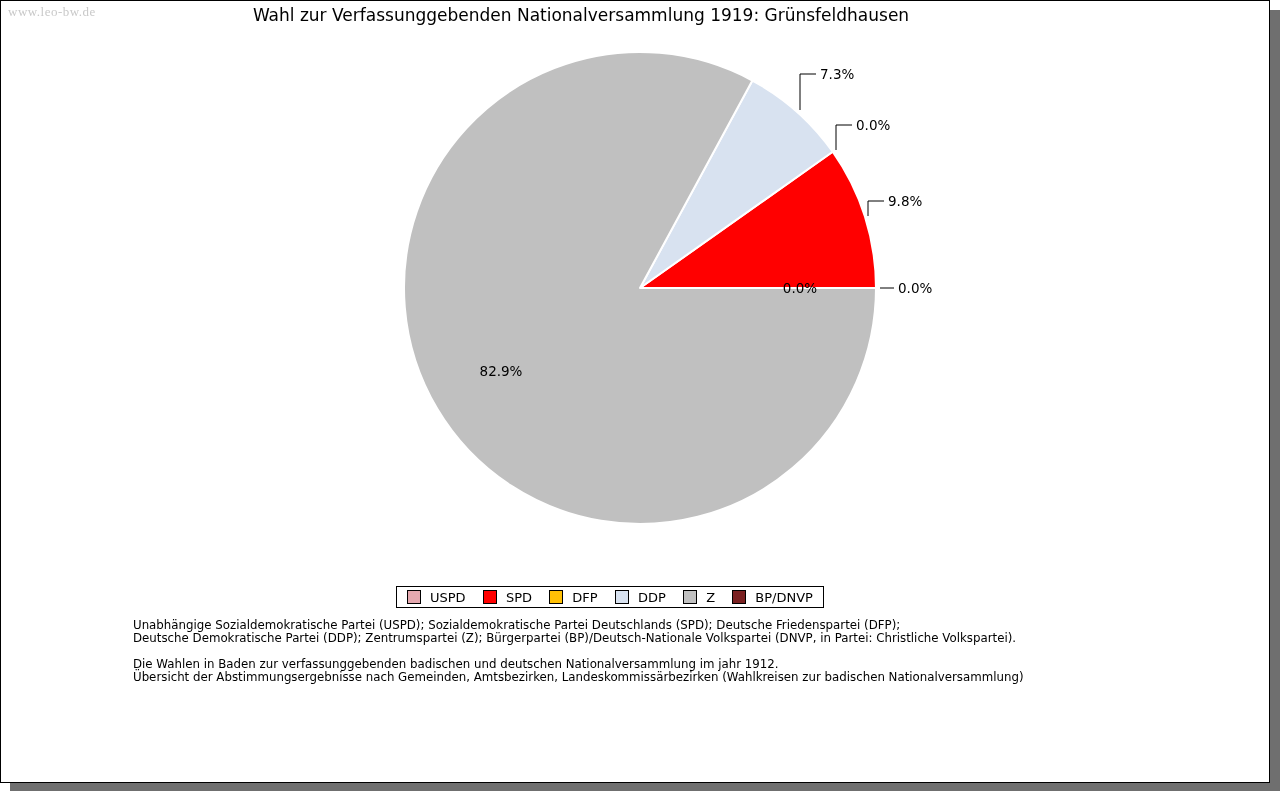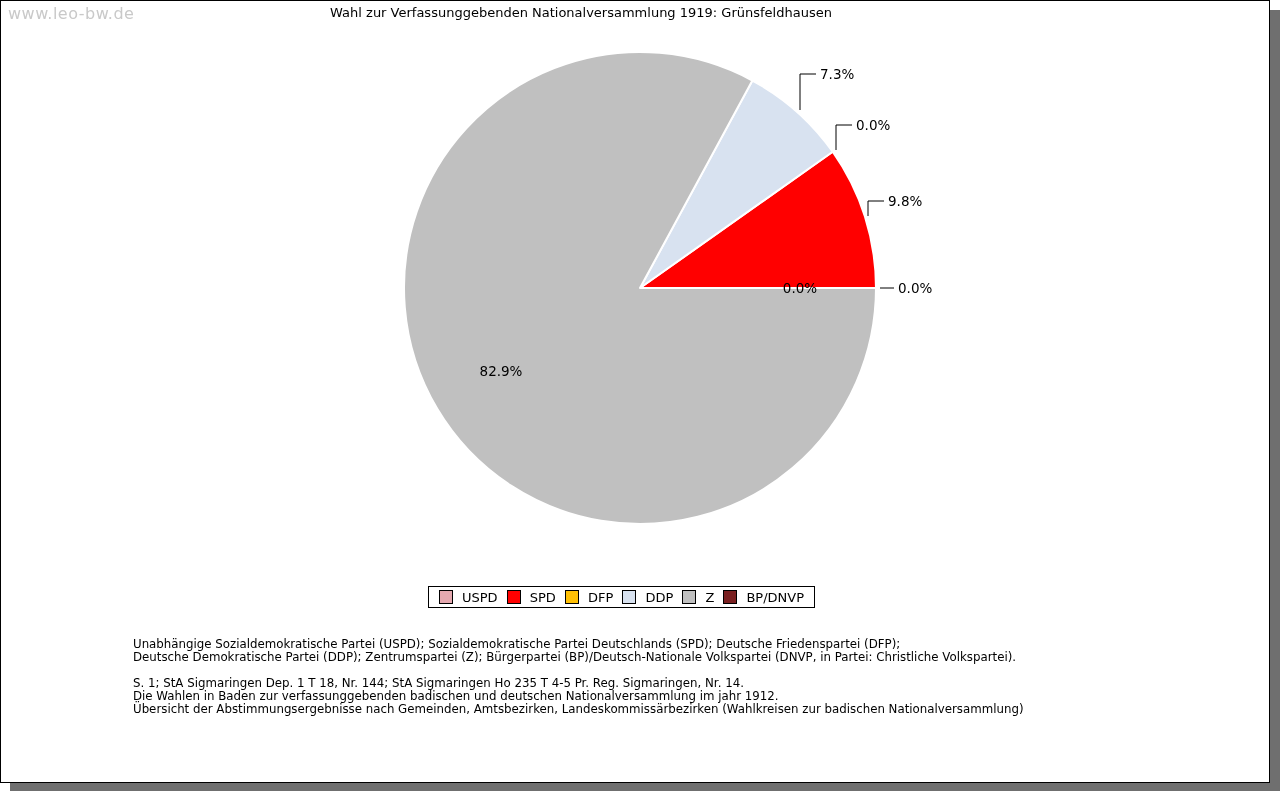--- a/index.html
+++ b/index.html
@@ -6,36 +6,36 @@
   body{
     width:1280px;height:791px;position:relative;overflow:hidden;
     background:#ffffff;font-family:"DejaVu Sans",sans-serif;color:#000;
   }
   .canvas{
     position:absolute;left:0;top:0;width:1270px;height:783px;
     background:#ffffff;border:1px solid #000;box-sizing:border-box;
   }
   .shadow-right{position:absolute;left:1270px;top:10px;width:10px;height:781px;background:#6f6f6f;}
   .shadow-bottom{position:absolute;left:10px;top:783px;width:1270px;height:8px;background:#6f6f6f;}
-  .watermark{position:absolute;left:8px;top:4px;font-size:16px;color:#c9c9c9;letter-spacing:.5px;}
+  .watermark{position:absolute;left:8px;top:4px;font-size:13px;color:#c9c9c9;letter-spacing:.5px;font-family:Liberation Serif, serif;}
   .chart-title{
     position:absolute;left:581px;top:5px;transform:translateX(-50%);
-    font-size:13px;white-space:nowrap;color:#000;
+    font-size:17px;white-space:nowrap;color:#000;
   }
   #pie-svg{position:absolute;left:0;top:0;width:1280px;height:791px;}
   .pct-label{font-size:13.5px;fill:#000;}
   .legend{
-    position:absolute;left:396px;top:586px;width:387px;height:22px;
+    position:absolute;left:396px;top:586px;width:428px;height:22px;
     border:1px solid #000;background:#fff;box-sizing:border-box;
-    display:flex;align-items:center;justify-content:space-between;padding:0 10px;margin-left:32px;
+    display:flex;align-items:center;justify-content:space-between;padding:0 10px;
   }
   .legend-item{display:flex;align-items:center;gap:9px;}
   .swatch{width:12px;height:12px;border:1px solid #000;display:inline-block;flex:none;}
   .legend-label{font-size:13px;line-height:1;}
-  .footer{position:absolute;left:133px;top:619px;font-size:11.8px;line-height:13px;margin-top:19px;}
+  .footer{position:absolute;left:133px;top:619px;font-size:11.8px;line-height:13px;}
   .fpara{margin:13px 0 0 0;}
   .fpara.first{margin-top:0;}
   .fline{white-space:nowrap;}
 </style>
 </head>
 <body>
 
 <div class="canvas"></div>
 <div class="shadow-right"></div>
 <div class="shadow-bottom"></div>
@@ -85,17 +85,16 @@
       <span class="legend-label">BP/DNVP</span>
     </div>
   </div>
 
 <div class="footer">
   <div class="fpara first" id="fp1">
       <div class="fline">Unabhängige Sozialdemokratische Partei (USPD); Sozialdemokratische Partei Deutschlands (SPD); Deutsche Friedenspartei (DFP);</div>
       <div class="fline">Deutsche Demokratische Partei (DDP); Zentrumspartei (Z); Bürgerpartei (BP)/Deutsch-Nationale Volkspartei (DNVP, in Partei: Christliche Volkspartei).</div>
     </div>
   <div class="fpara" id="fp3">
-      <div class="fline">S. 1; StA Sigmaringen Dep. 1 T 18, Nr. 144; StA Sigmaringen Ho 235 T 4-5 Pr. Reg. Sigmaringen, Nr. 14.</div>
       <div class="fline">Die Wahlen in Baden zur verfassunggebenden badischen und deutschen Nationalversammlung im jahr 1912.</div>
       <div class="fline">Übersicht der Abstimmungsergebnisse nach Gemeinden, Amtsbezirken, Landeskommissärbezirken (Wahlkreisen zur badischen Nationalversammlung)</div>
     </div>
 </div>
 
 </body></html>

